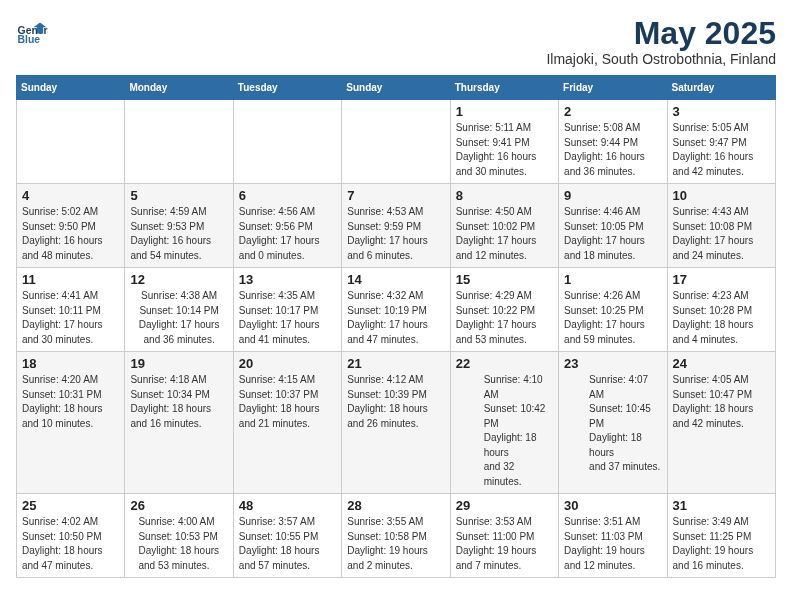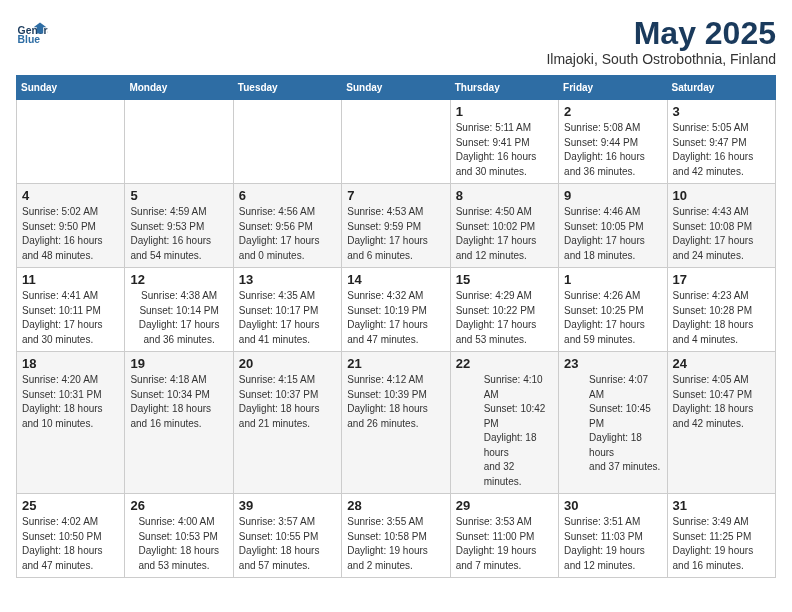--- a/index.html
+++ b/index.html
@@ -297,21 +297,21 @@
 and 47 minutes.</div>
         </td>
         <td>
           <span class="day-num">26</span>
           <div class="day-info" style="white-space: pre-line; margin-left: 8px;">Sunrise: 4:00 AM
 Sunset: 10:53 PM
 Daylight: 18 hours
 and 53 minutes.</div>
         </td>
         <td>
-          <span class="day-num">39</span>
+          <span class="day-num">48</span>
           <div class="day-info" style="white-space: pre-line;">Sunrise: 3:57 AM
 Sunset: 10:55 PM
 Daylight: 18 hours
 and 57 minutes.</div>
         </td>
         <td>
           <span class="day-num">28</span>
           <div class="day-info" style="white-space: pre-line;">Sunrise: 3:55 AM
 Sunset: 10:58 PM
 Daylight: 19 hours

